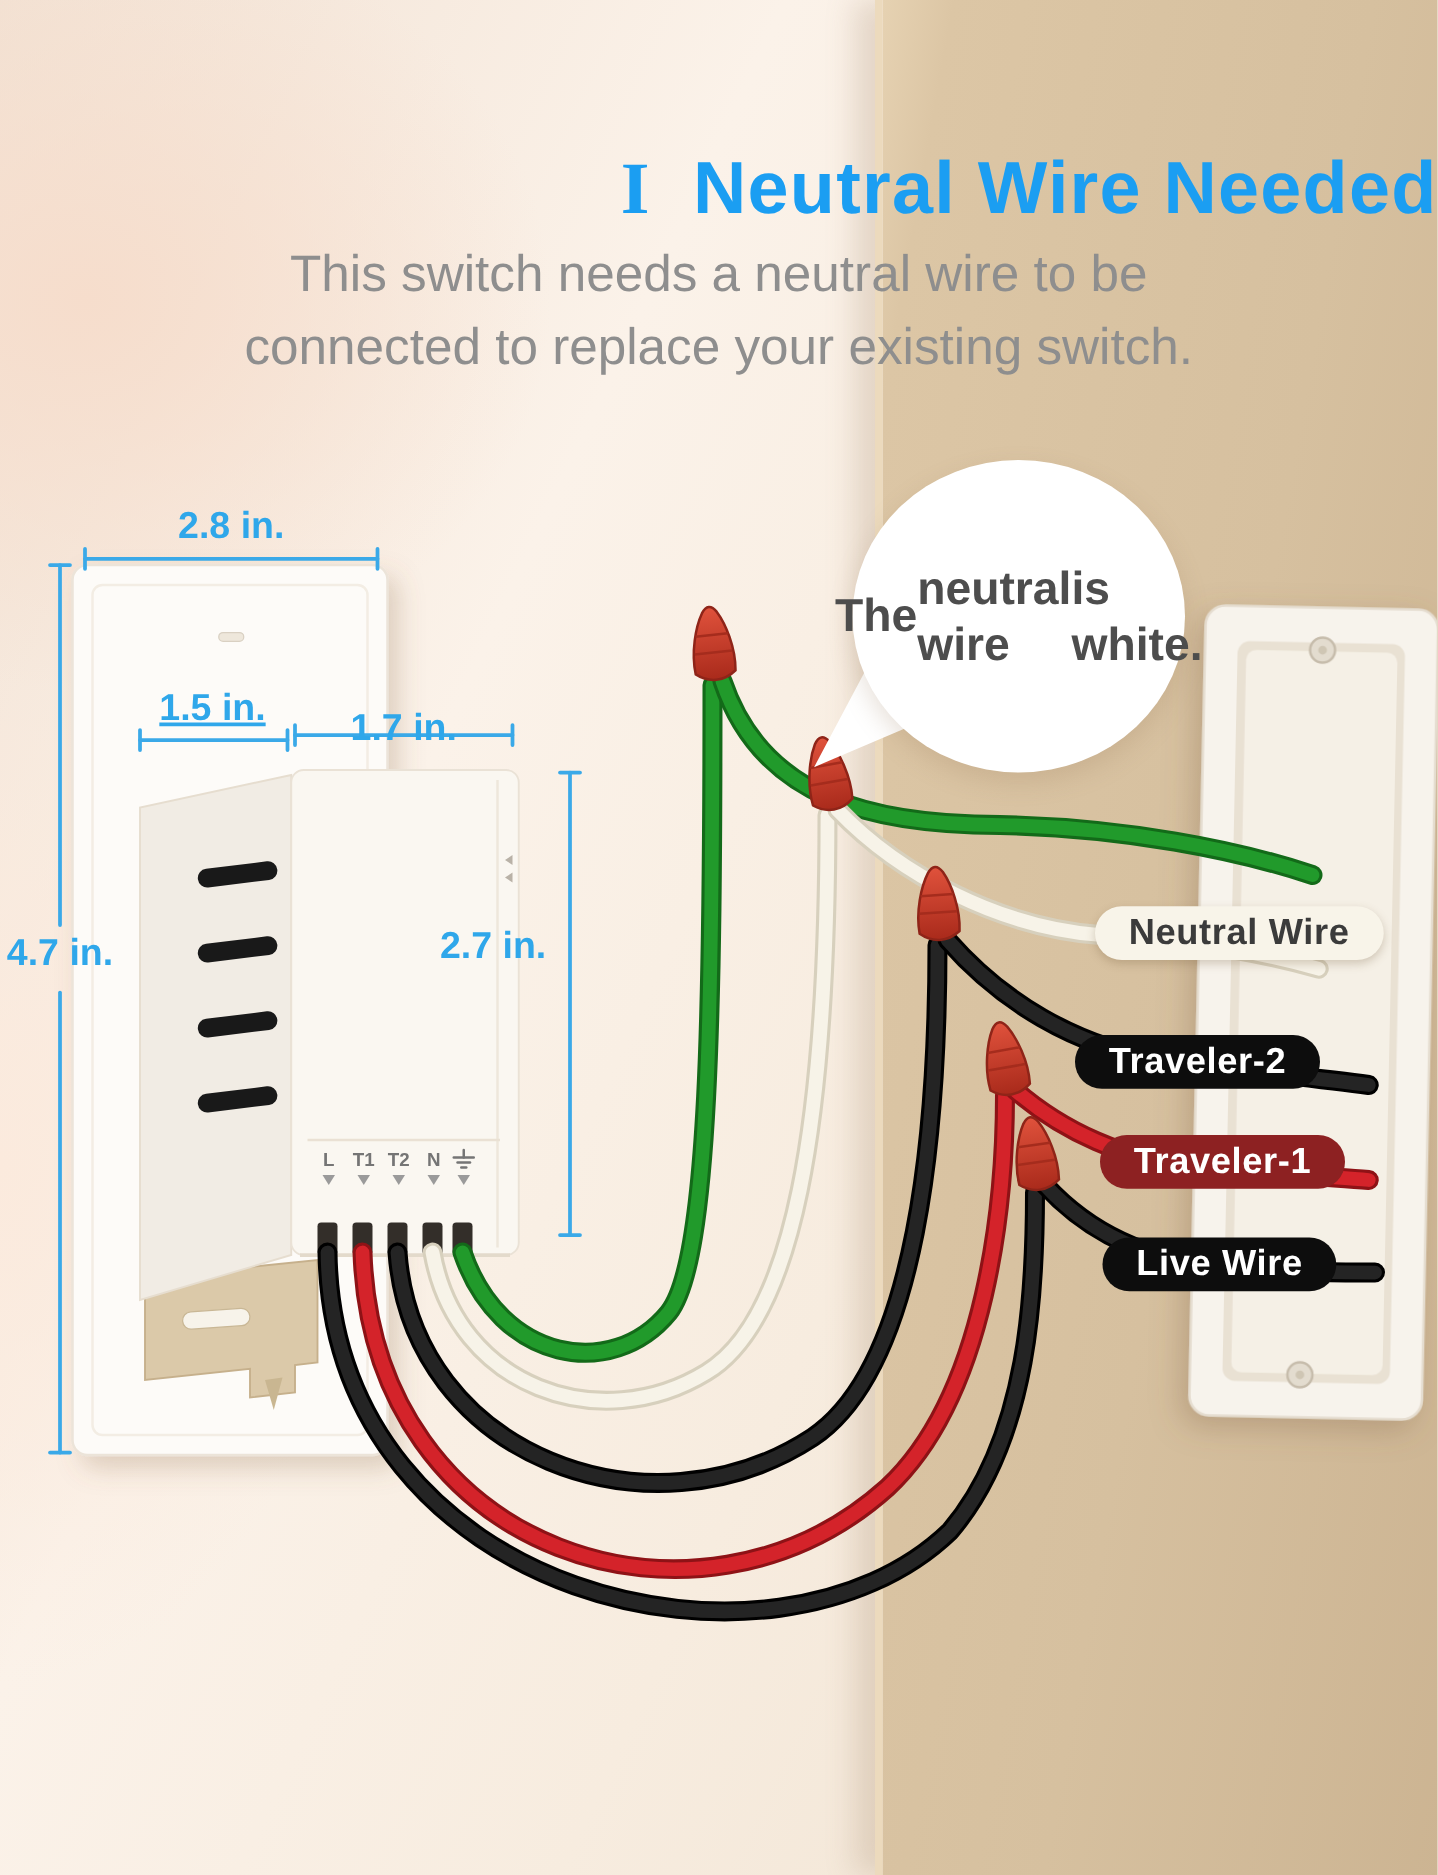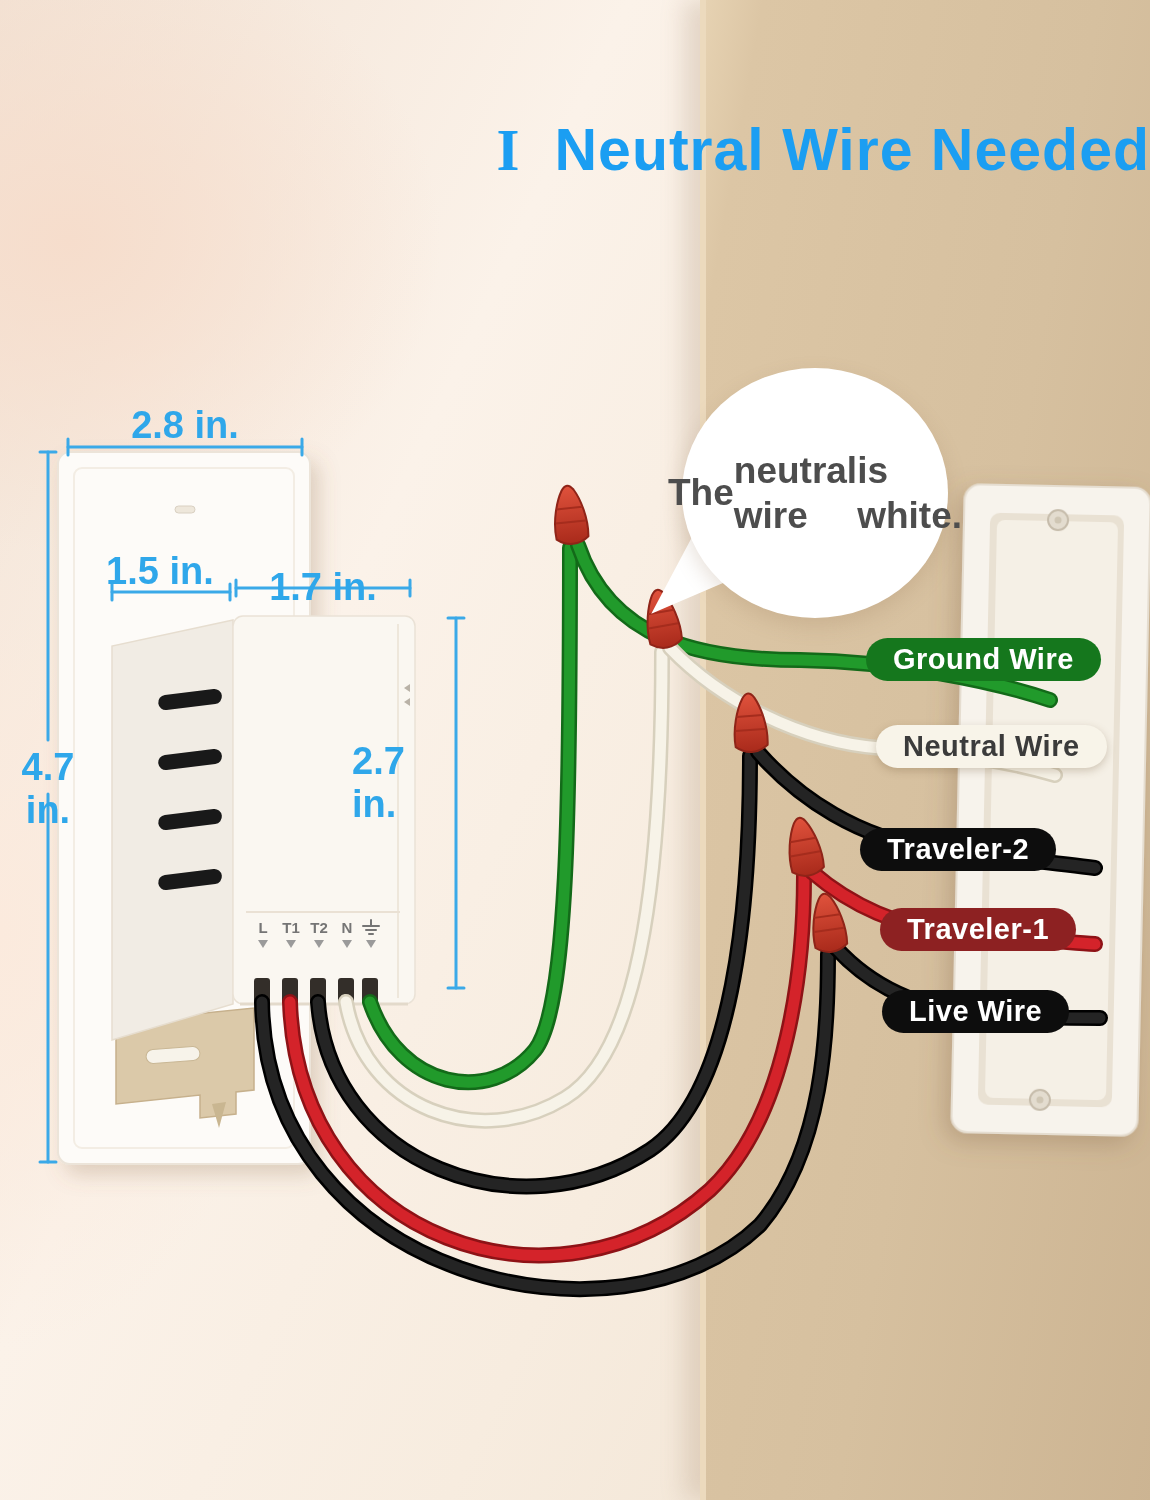--- a/index.html
+++ b/index.html
@@ -20,24 +20,24 @@
   .scene{position:absolute;left:0;top:0;z-index:2;}
   .title{
     position:absolute;top:76px;left:0;width:100%;text-align:right;z-index:7;
     color:#1b9ef2;font-size:59px;font-weight:bold;letter-spacing:1px;
   }
   .title .marker{font-family:"Liberation Serif",serif;margin-right:34px;}
   .subtitle{
     position:absolute;top:190px;left:0;width:100%;text-align:center;z-index:7;
     color:#8e8e8e;font-size:41px;line-height:1.42;
   }
-  .dim{position:absolute;z-index:4;color:#2fa7ea;font-weight:bold;font-size:38px;}
+  .dim{position:absolute;z-index:4;color:#2fa7ea;font-weight:bold;font-size:30px;}
   .dim-28{left:118px;top:404px;width:134px;text-align:center;}
   .dim-47{left:0;top:746px;width:96px;text-align:center;}
-  .dim-15{left:106px;top:550px;width:128px;}
+  .dim-15{left:106px;top:550px;width:128px;text-align:center;text-decoration:underline;}
   .dim-17{left:243px;top:566px;width:160px;text-align:center;}
   .dim-27{left:352px;top:740px;width:96px;text-align:left;}
   .bubble{
     position:absolute;left:682px;top:368px;width:266px;height:250px;z-index:5;
     background:#ffffff;border-radius:50%;
     display:flex;align-items:center;justify-content:center;
     box-shadow:0 8px 20px rgba(150,118,85,.22);
   }
   .bubble div{color:#4d4d4d;font-weight:bold;font-size:37px;line-height:1.22;}
   .bubble-tail{
@@ -240,33 +240,36 @@
         <use href="#capShape" fill="url(#capGrad)"></use>
           <line x1="-13" y1="-6" x2="13" y2="-6" stroke="#a52c1d"></line>
           <line x1="-15" y1="8" x2="15" y2="8" stroke="#a52c1d"></line>
       </g>
     </g>
   </svg>
 
   <h1 class="title">
     <span class="marker">I</span><span>Neutral Wire Needed</span>
   </h1>
+  <div class="subtitle">
+    <div>This switch needs a neutral wire to be</div>
+    <div>connected to replace your existing switch.</div>
+  </div>
 
   <div class="dim dim-28">2.8 in.</div>
   <div class="dim dim-47">4.7 in.</div>
   <div class="dim dim-15">1.5 in.</div>
   <div class="dim dim-17">1.7 in.</div>
   <div class="dim dim-27">2.7 in.</div>
 
   <div class="bubble-tail"></div>
   <div class="bubble">
     <div>The</div>
     <div>neutral wire</div>
     <div>is white.</div>
   </div>
 
-  <div class="pill pill-ground p-ground">Ground Wire</div>
   <div class="pill pill-neutral p-neutral">Neutral Wire</div>
   <div class="pill pill-black p-trav2">Traveler-2</div>
   <div class="pill pill-maroon p-trav1">Traveler-1</div>
   <div class="pill pill-black p-live">Live Wire</div>
 
 </div>
 
 </body></html>

